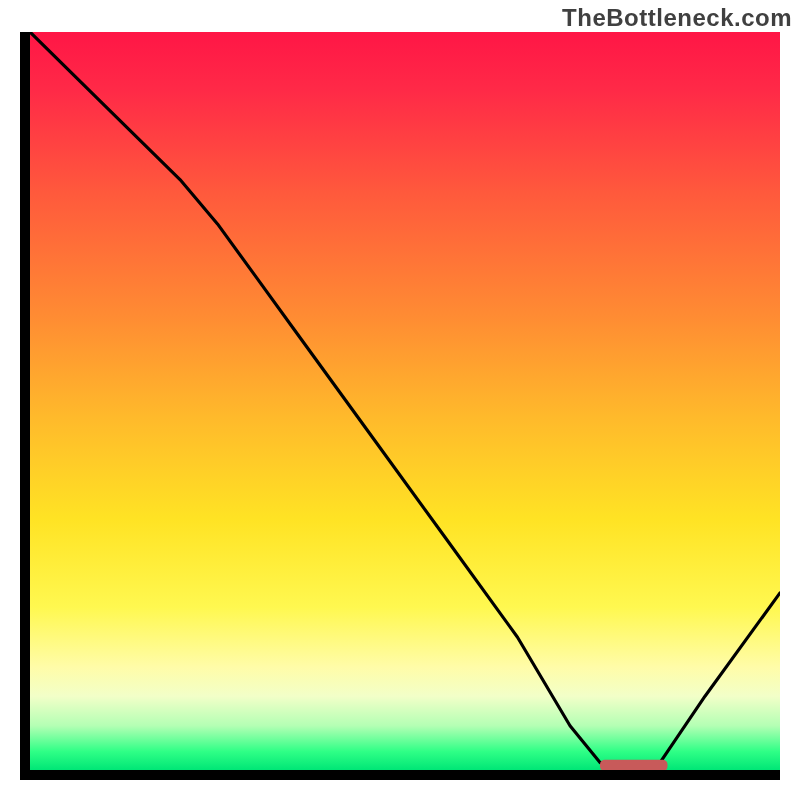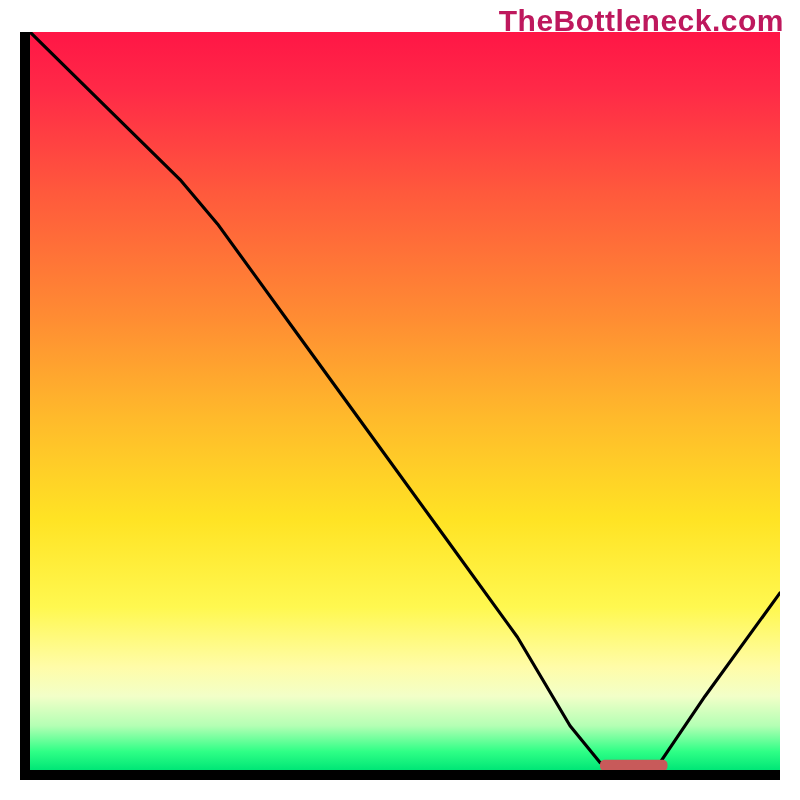--- a/index.html
+++ b/index.html
@@ -12,24 +12,24 @@
     font-family: Arial, Helvetica, sans-serif;
   }
   .chart-wrapper {
     position: relative;
     width: 800px;
     height: 800px;
   }
   .watermark {
     position: absolute;
     top: 4px;
-    right: 16px;
-    font-size: 30px;
+    right: 8px;
+    font-size: 24px;
     font-weight: 600;
-    color: #be185d;
+    color: #404040;
     letter-spacing: 0.5px;
     z-index: 10;
   }
   .plot-area {
     position: absolute;
     left: 20px;
     top: 32px;
     width: 760px;
     height: 748px;
     box-sizing: border-box;

